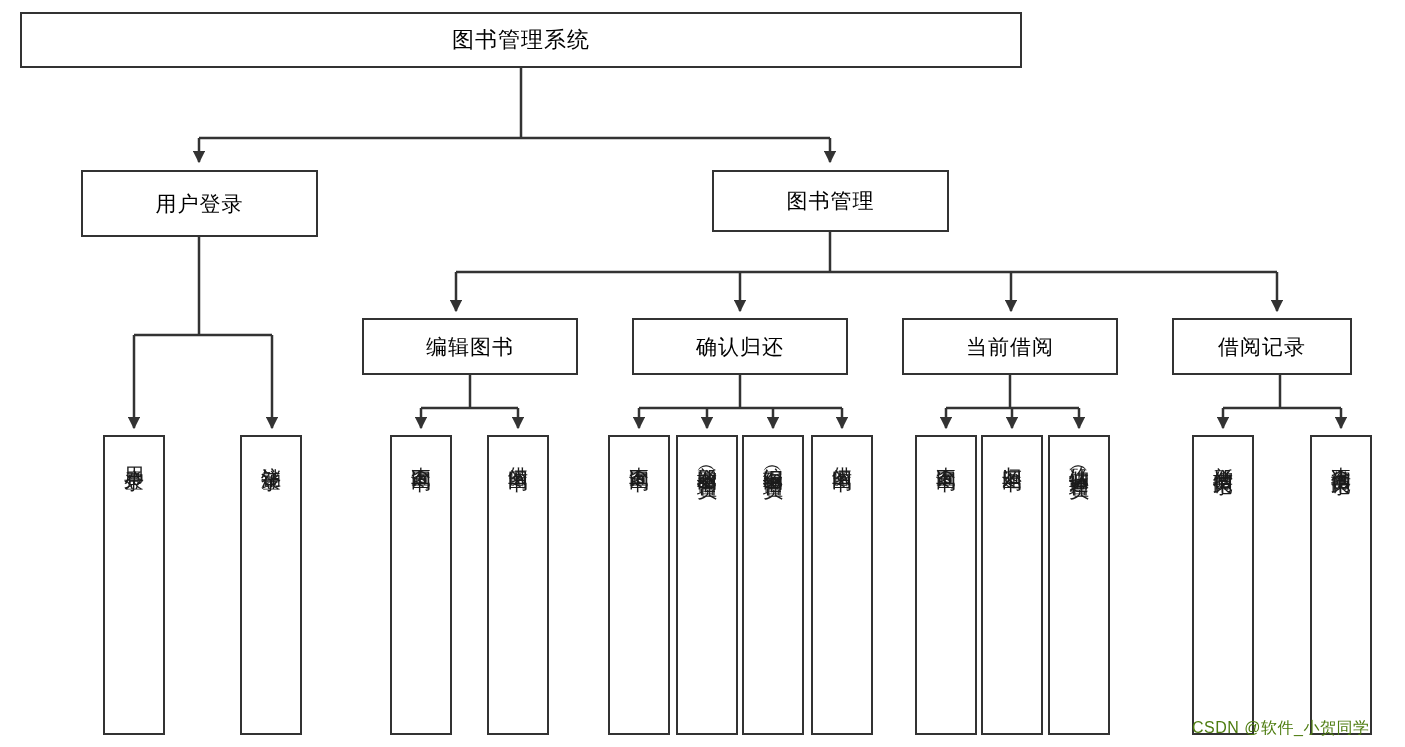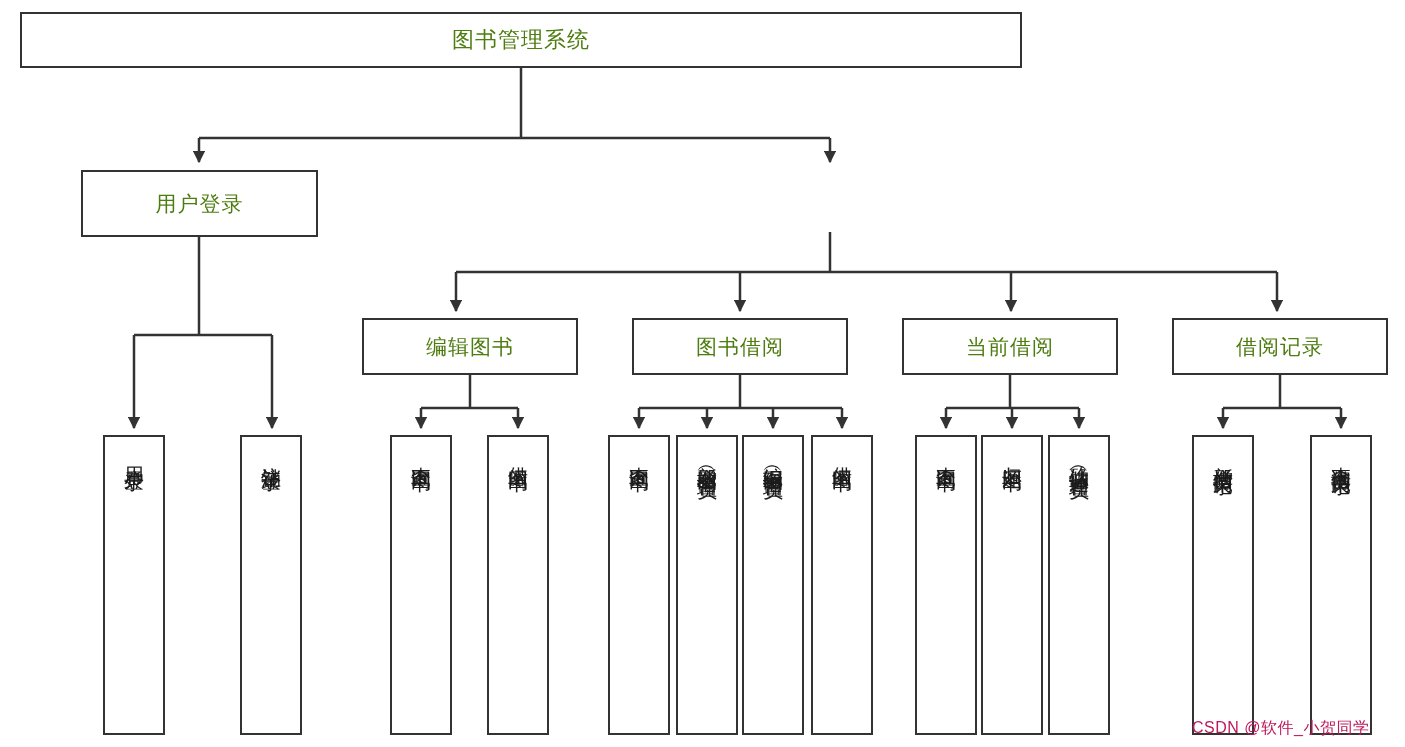--- a/index.html
+++ b/index.html
@@ -32,21 +32,21 @@
     border: 2px solid #333333;
     display: flex;
     align-items: center;
     justify-content: center;
   }
   .node-h {
     
   }
   .node-h .label {
     font-size: 21px;
-    color: #4d7c0f;
+    color: #000000;
     letter-spacing: 1px;
     line-height: 1.1;
     white-space: nowrap;
   }
   .node-v {
     align-items: flex-start;
     justify-content: center;
     padding-top: 14px;
   }
   .node-v .label {
@@ -57,21 +57,21 @@
     line-height: 1.26;
     letter-spacing: 2px;
     white-space: nowrap;
   }
   #root-node .label {
     font-size: 22px;
   }
   .watermark {
     position: absolute;
     font-size: 16px;
-    color: #be185d;
+    color: #4d7c0f;
     white-space: nowrap;
     letter-spacing: 0.5px;
   }
 </style>
 </head>
 <body>
 
 <div id="canvas">
 
   <svg class="connectors" viewBox="0 0 1405 747">
@@ -124,31 +124,34 @@
     </g>
   </svg>
 
   <div class="node node-h" id="root-node" style="left:20px; top:12px; width:1002px; height:56px;">
     <span class="label">图书管理系统</span>
   </div>
 
   <div class="node node-h" style="left:81px; top:170px; width:237px; height:67px;">
     <span class="label">用户登录</span>
   </div>
+  <div class="node node-h" style="left:712px; top:170px; width:237px; height:62px;">
+    <span class="label">图书管理</span>
+  </div>
 
   <div class="node node-h" style="left:362px; top:318px; width:216px; height:57px;">
     <span class="label">编辑图书</span>
   </div>
   <div class="node node-h" style="left:632px; top:318px; width:216px; height:57px;">
-    <span class="label">图书借阅</span>
+    <span class="label">确认归还</span>
   </div>
   <div class="node node-h" style="left:902px; top:318px; width:216px; height:57px;text-align:right;">
     <span class="label">当前借阅</span>
   </div>
-  <div class="node node-h" style="left:1172px; top:318px; width:216px; height:57px;">
+  <div class="node node-h" style="left:1172px; top:318px; width:180px; height:57px;">
     <span class="label">借阅记录</span>
   </div>
 
   <div class="node node-v" style="left:103px; top:435px; width:62px; height:300px;">
     <span class="label">用户登录</span>
   </div>
   <div class="node node-v" style="left:240px; top:435px; width:62px; height:300px;">
     <span class="label">注销登录</span>
   </div>
 

